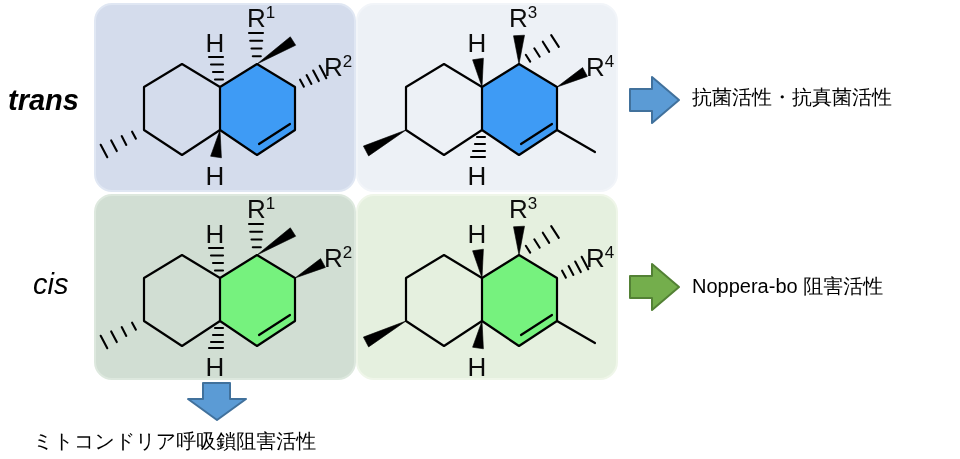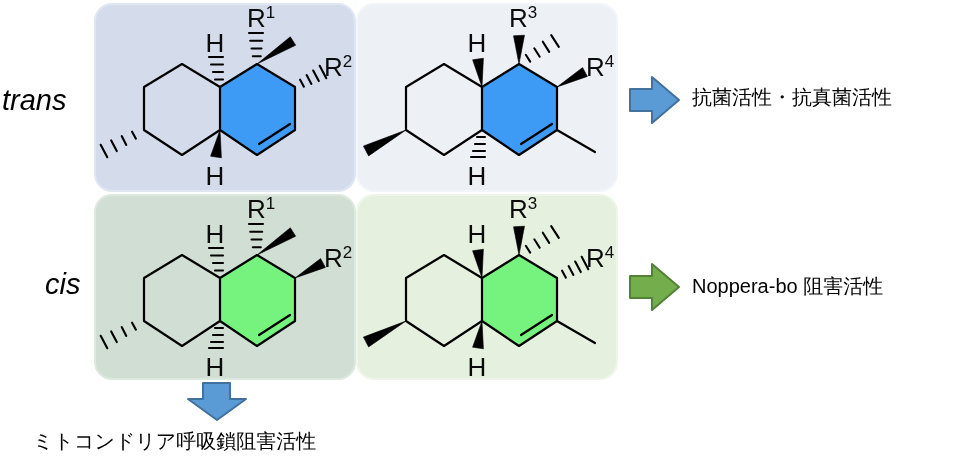--- a/index.html
+++ b/index.html
@@ -11,22 +11,22 @@
   #panel-bl{left:94px;top:194px;width:262px;height:186px;border-color:#dde8de;}
   #panel-br{left:356px;top:194px;width:262px;height:186px;border-color:#eff6e9;}
   .mol{position:absolute;left:0;top:0;width:265px;height:195px;overflow:visible;}
   .bond{stroke:#000;stroke-width:2.2;fill:none;stroke-linecap:round;stroke-linejoin:round;}
   .hex{stroke:#000;stroke-width:2.2;stroke-linejoin:round;}
   .hash{stroke:#000;stroke-width:2.1;stroke-linecap:round;}
   .wedge{fill:#000;stroke:#000;stroke-width:0.6;stroke-linejoin:round;}
   .atom{font:26px "Liberation Sans",sans-serif;fill:#0b0b0b;}
   .sup{font-size:17px;}
   .rowlabel{position:absolute;font-style:italic;font-size:29px;color:#000;white-space:nowrap;}
-  #lbl-trans{left:2px;top:84px;}
-  #lbl-cis{left:45px;top:268px;}
+  #lbl-trans{left:8px;top:84px;font-weight:bold;}
+  #lbl-cis{left:33px;top:268px;}
   .outcome{position:absolute;font-size:20px;color:#000;white-space:nowrap;letter-spacing:0px;}
   #t-top{left:692px;top:84px;}
   #t-mid{left:692px;top:273px;text-align:center;}
   #t-bottom{left:33px;top:428px;}
   .arrows{position:absolute;left:0;top:0;width:960px;height:459px;pointer-events:none;}
   .blockarrow{stroke-width:2;stroke-linejoin:round;}
 </style>
 </head>
 <body>
 

